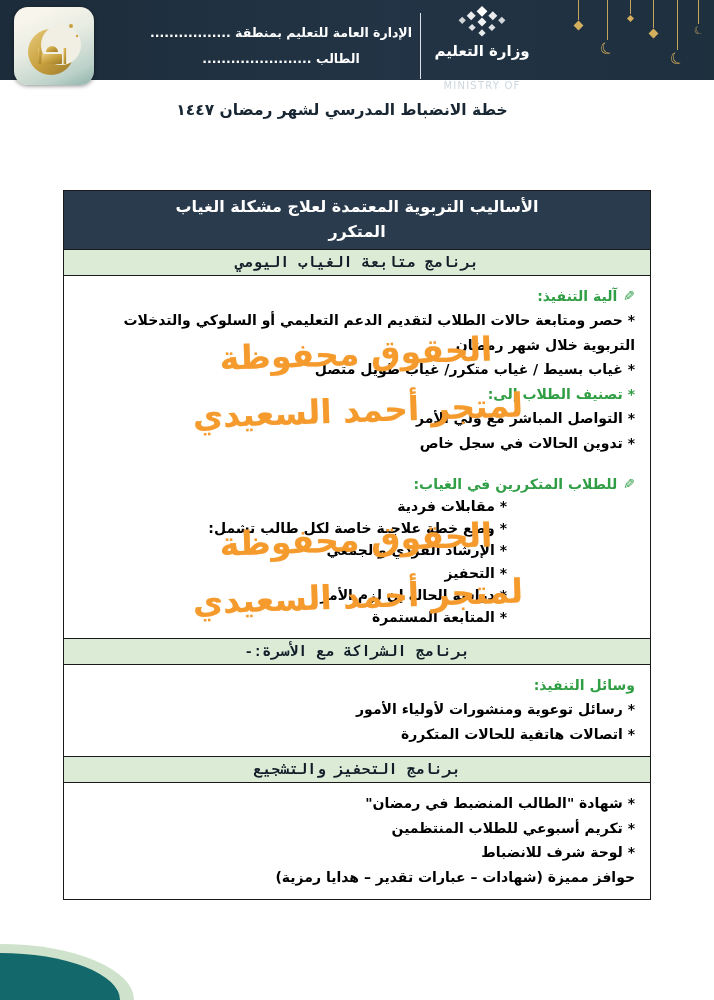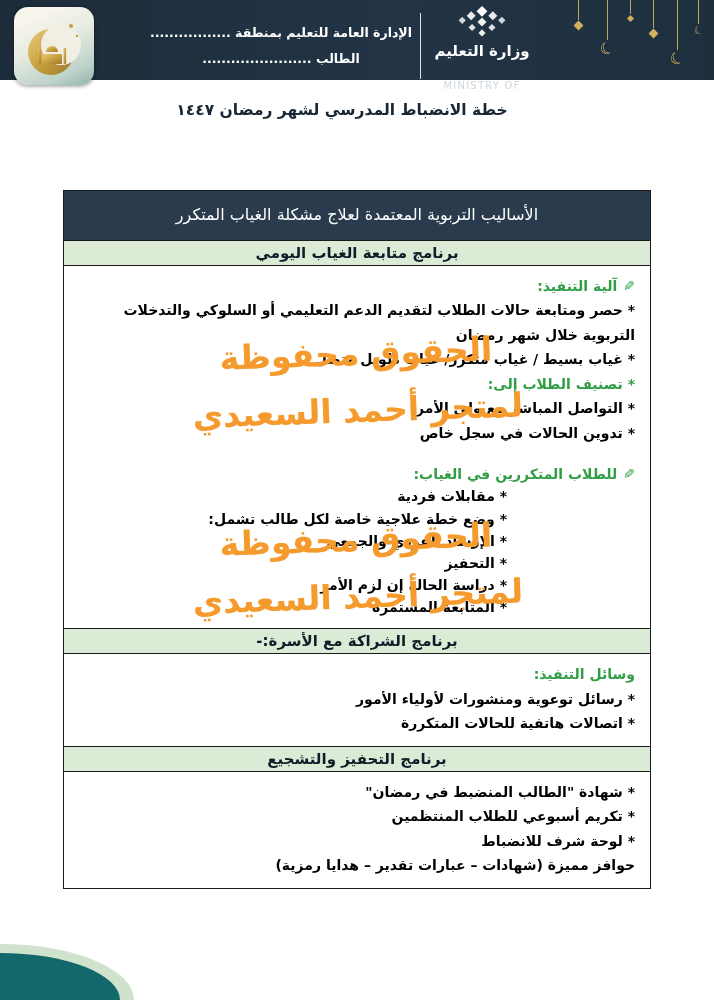--- a/index.html
+++ b/index.html
@@ -34,24 +34,24 @@
   .orn-moon.small { font-size:11px; }
 
   
   .plan-strip { position:absolute; top:92px; left:0; width:684px; height:36px; background:#ffffff;
     display:flex; align-items:center; justify-content:center; }
   .plan-title { color:#182733; font-weight:bold; font-size:15.5px; }
 
   
   .main-table { position:absolute; top:190px; left:63px; width:588px; background:#ffffff;
     border:1.5px solid #1a1a1a; }
-  .table-title { background:#2a3b4d; color:#ffffff; font-weight:normal; text-align:center;
-    font-size:16px; line-height:1.55; padding:12px 110px; }
+  .table-title { background:#2a3b4d; color:#ffffff; font-weight:bold; text-align:center;
+    font-size:16px; line-height:1.55; padding:4px 110px; }
   .section-header { background:#dcebd6; text-align:center; font-weight:bold; font-size:15px;
-    color:#101d28; padding:3px 6px; border-top:1px solid #1a1a1a; border-bottom:1px solid #1a1a1a; }
+    color:#101d28; padding:3px 6px; border-top:1px solid #1a1a1a; border-bottom:1px solid #1a1a1a;font-family:Liberation Mono, monospace; }
   .section-body { padding:8px 15px 10px; font-weight:bold; font-size:14px; line-height:1.75;
     color:#000; text-align:right; }
   .section-body.tight { line-height:1.58; }
   .lead { color:#2f9e44; }
   .pencil { display:inline-block; margin-left:6px; transform:scaleX(-1); font-weight:normal; }
   .green-line { color:#2f9e44; }
   .items-indent { padding-right:128px; }
 
   
   .watermark { position:absolute; left:0; width:714px; text-align:center; color:#f59b2e;

